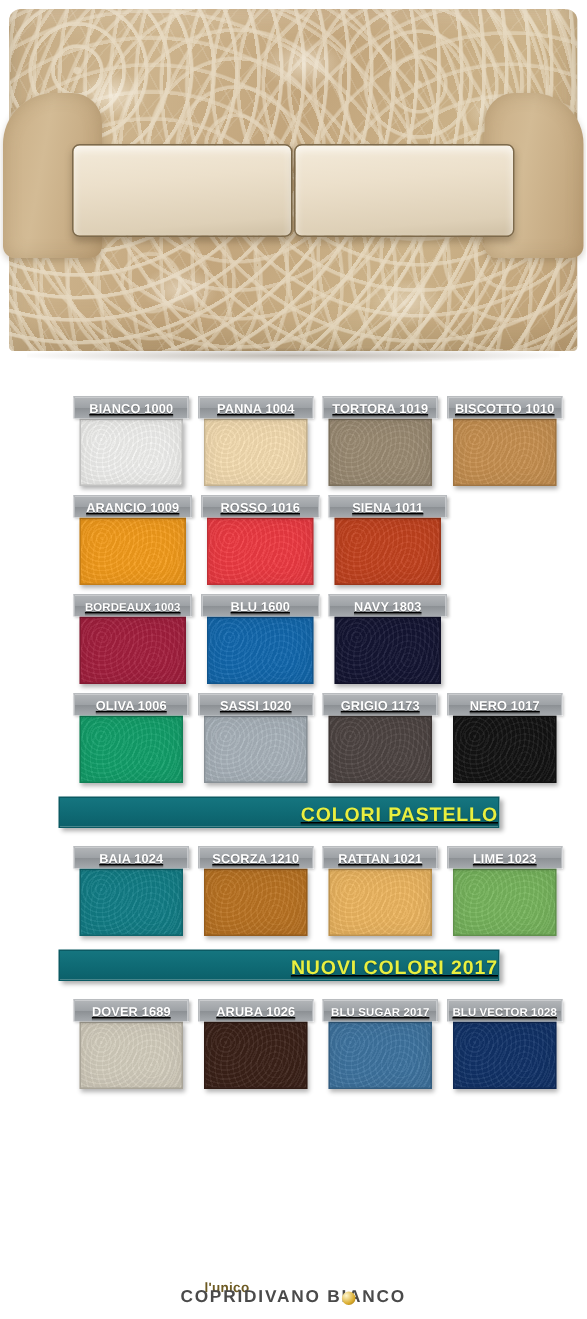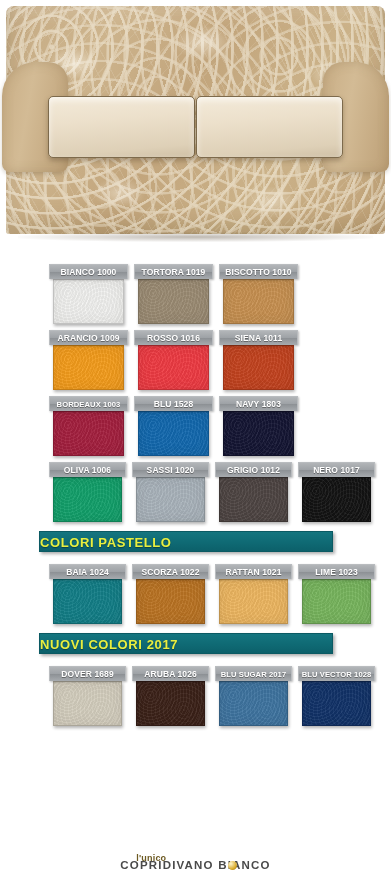--- a/index.html
+++ b/index.html
@@ -91,21 +91,21 @@
   .cushion-left  { left: 48px;  width: 147px; }
   .cushion-right { left: 196px; width: 147px; }
   .sofa-shadow {
     position: absolute;
     left: 18px; bottom: 6px;
     width: 355px; height: 10px;
     background: radial-gradient(ellipse at center, rgba(70,55,35,.35), rgba(70,55,35,0) 75%);
   }
 
   
-  .swatch-area { position: relative; padding: 16px; }
+  .swatch-area { position: relative; padding: 16px; text-decoration: underline; }
   .row {
     display: flex;
     justify-content: flex-start;
     gap: 6px;
     padding: 0 0 0 33px;
     margin-bottom: 6px;
   }
   .cell { width: 79px; }
   .chip-label {
     height: 15px;
@@ -141,21 +141,21 @@
       repeating-radial-gradient(circle at 20% 30%, rgba(255,255,255,.05) 0 1px, rgba(0,0,0,.035) 1px 3px),
       repeating-radial-gradient(circle at 70% 65%, rgba(255,255,255,.04) 0 1px, rgba(0,0,0,.03) 1px 4px);
     pointer-events: none;
   }
 
   
   .banner {
     margin: 9px 42px 12px 23px;
     height: 21px;
     line-height: 21px;
-    text-align: left;
+    text-align: right;
     font-size: 13px;
     font-weight: bold;
     letter-spacing: .6px;
     color: #e9ef3f;
     background: linear-gradient(180deg, #15757f 0%, #0f6a74 55%, #0c606a 100%);
     border: 1px solid #0b5a63;
     box-shadow: 2px 2px 3px rgba(0,0,0,.32);
     text-shadow: 0 1px 1px rgba(0,0,0,.35);
   }
 
@@ -225,20 +225,24 @@
   </div>
 
   <div class="swatch-area">
 
     <div class="row">
       <div class="cell">
         <div class="chip-label">BIANCO 1000</div>
         <div class="chip-swatch" style="background-color: rgb(242, 242, 240);"></div>
       </div>
       <div class="cell">
+        <div class="chip-label">PANNA 1004</div>
+        <div class="chip-swatch" style="background-color: rgb(246, 222, 178);"></div>
+      </div>
+      <div class="cell">
         <div class="chip-label">TORTORA 1019</div>
         <div class="chip-swatch" style="background-color: rgb(156, 140, 116);"></div>
       </div>
       <div class="cell">
         <div class="chip-label">BISCOTTO 1010</div>
         <div class="chip-swatch" style="background-color: rgb(200, 145, 81);"></div>
       </div>
     </div>
 
     <div class="row">
@@ -255,57 +259,57 @@
         <div class="chip-swatch" style="background-color: rgb(196, 67, 31);"></div>
       </div>
     </div>
 
     <div class="row">
       <div class="cell">
         <div class="chip-label narrow">BORDEAUX 1003</div>
         <div class="chip-swatch" style="background-color: rgb(165, 32, 63);"></div>
       </div>
       <div class="cell">
-        <div class="chip-label">BLU 1528</div>
+        <div class="chip-label">BLU 1600</div>
         <div class="chip-swatch" style="background-color: rgb(19, 105, 175);"></div>
       </div>
       <div class="cell">
         <div class="chip-label">NAVY 1803</div>
         <div class="chip-swatch" style="background-color: rgb(21, 22, 52);"></div>
       </div>
     </div>
 
     <div class="row">
       <div class="cell">
         <div class="chip-label">OLIVA 1006</div>
         <div class="chip-swatch" style="background-color: rgb(19, 161, 107);"></div>
       </div>
       <div class="cell">
         <div class="chip-label">SASSI 1020</div>
         <div class="chip-swatch" style="background-color: rgb(170, 180, 188);"></div>
       </div>
       <div class="cell">
-        <div class="chip-label">GRIGIO 1012</div>
+        <div class="chip-label">GRIGIO 1173</div>
         <div class="chip-swatch" style="background-color: rgb(78, 69, 67);"></div>
       </div>
       <div class="cell">
         <div class="chip-label">NERO 1017</div>
         <div class="chip-swatch" style="background-color: rgb(20, 20, 20);"></div>
       </div>
     </div>
 
     <div class="banner">COLORI PASTELLO</div>
 
     <div class="row">
       <div class="cell">
         <div class="chip-label">BAIA 1024</div>
         <div class="chip-swatch" style="background-color: rgb(19, 127, 136);"></div>
       </div>
       <div class="cell">
-        <div class="chip-label">SCORZA 1022</div>
+        <div class="chip-label">SCORZA 1210</div>
         <div class="chip-swatch" style="background-color: rgb(187, 116, 35);"></div>
       </div>
       <div class="cell">
         <div class="chip-label">RATTAN 1021</div>
         <div class="chip-swatch" style="background-color: rgb(238, 183, 97);"></div>
       </div>
       <div class="cell">
         <div class="chip-label">LIME 1023</div>
         <div class="chip-swatch" style="background-color: rgb(120, 182, 94);"></div>
       </div>

